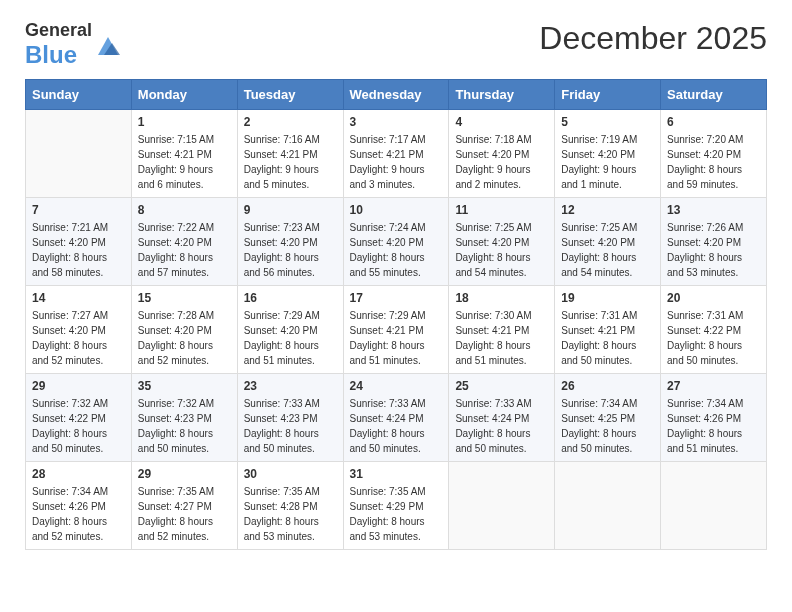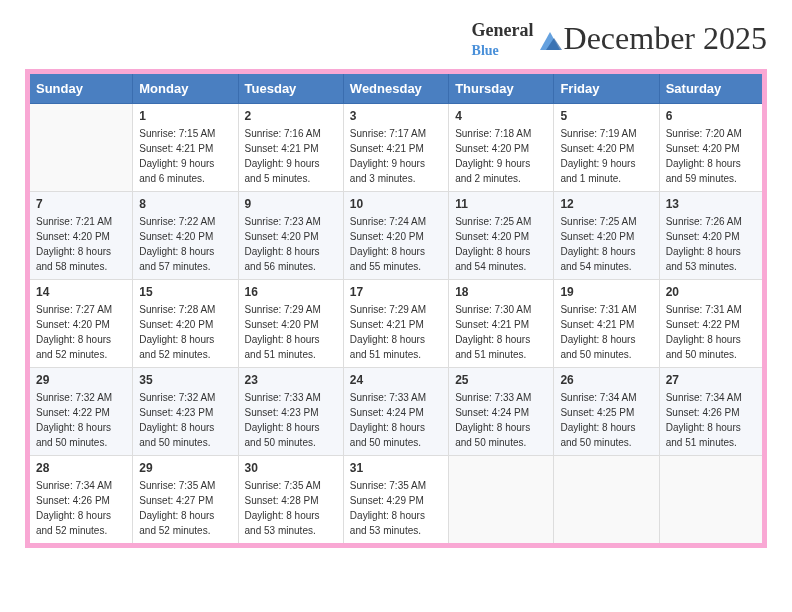--- a/index.html
+++ b/index.html
@@ -5,36 +5,35 @@
     * { box-sizing: border-box; margin: 0; padding: 0; }
     body {
       font-family: Arial, sans-serif;
       background: #fff;
       width: 792px;
       min-height: 612px;
       padding: 20px 25px;
     }
     .header-area {
       display: flex;
-      justify-content: flex-end;
+      justify-content: space-between;
       align-items: flex-start;
       margin-bottom: 10px;
-      font-family: Liberation Serif, serif;
     }
     .logo {
       display: flex;
       align-items: center;
     }
     .logo-text-general {
       font-size: 18px;
       font-weight: bold;
       color: #333;
     }
     .logo-text-blue {
-      font-size: 14px;
+      font-size: 24px;
       font-weight: bold;
       color: #4a90d9;
     }
     .logo-icon {
       width: 28px;
       height: 28px;
       margin-left: 2px;
     }
     .title-area {
       text-align: right;
@@ -44,21 +43,21 @@
       font-weight: normal;
       color: #333;
     }
     .subtitle {
       font-size: 16px;
       color: #555;
     }
     .calendar-table {
       width: 100%;
       border-collapse: collapse;
-      border: 5px solid #f9a8d4;
+      border: 1px solid #f9a8d4;
     }
     .calendar-table th {
       background-color: #4a7fc1;
       color: #fff;
       font-size: 13px;
       padding: 7px 6px;
       text-align: left;
       border: 1px solid #3a6daf;
     }
     .calendar-table td {

